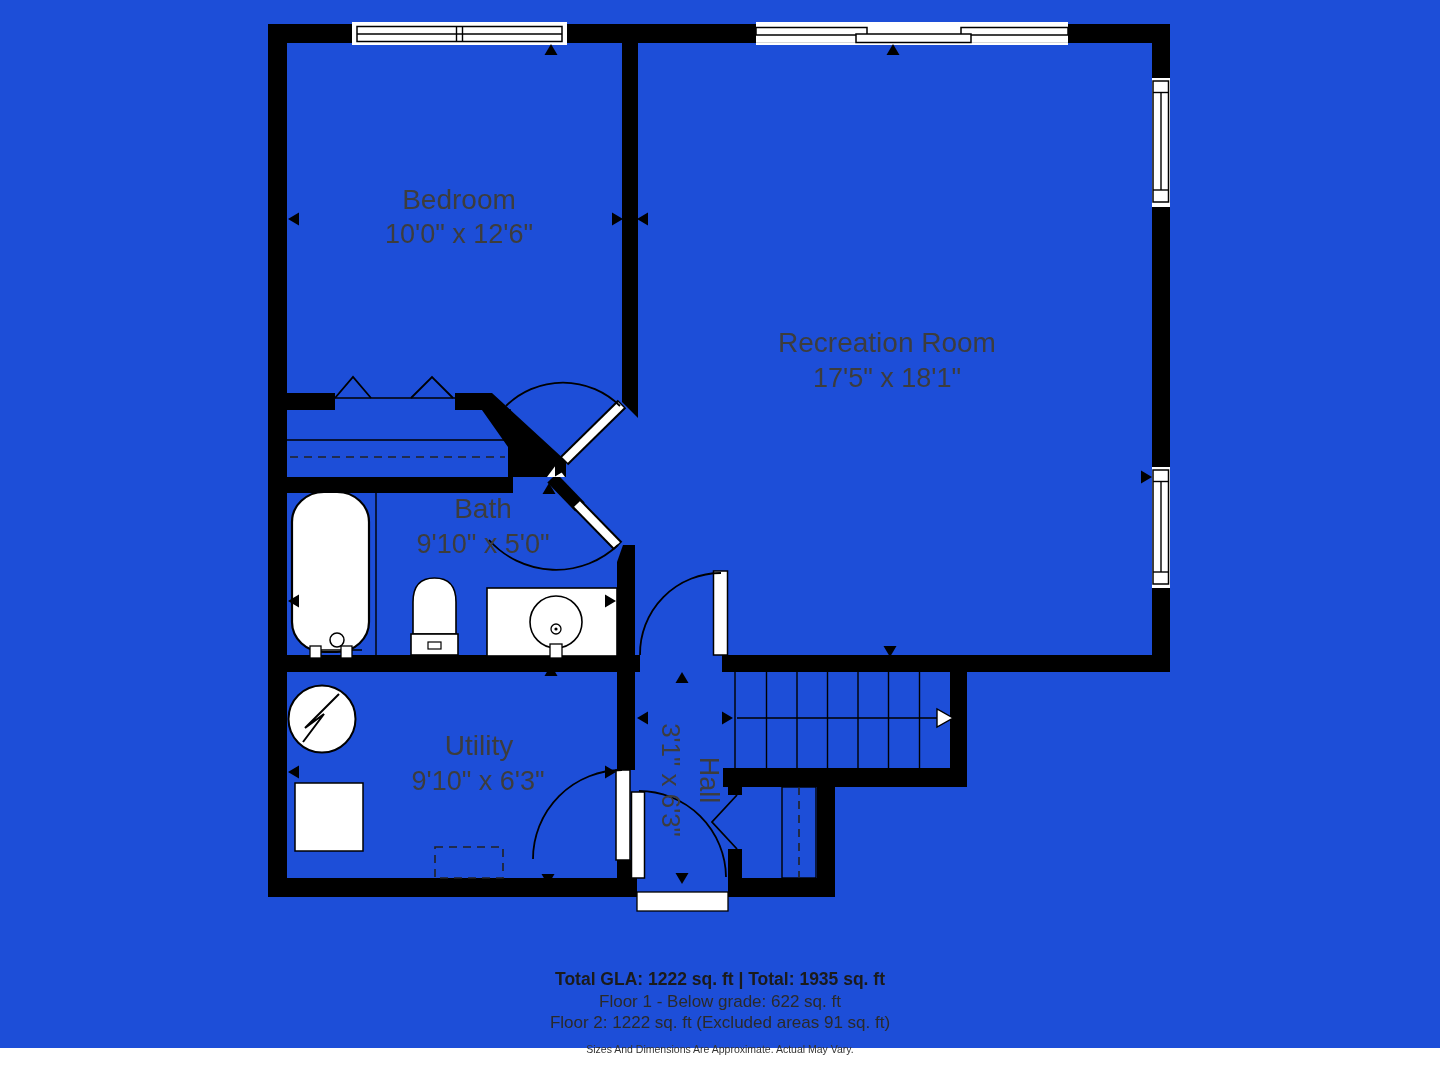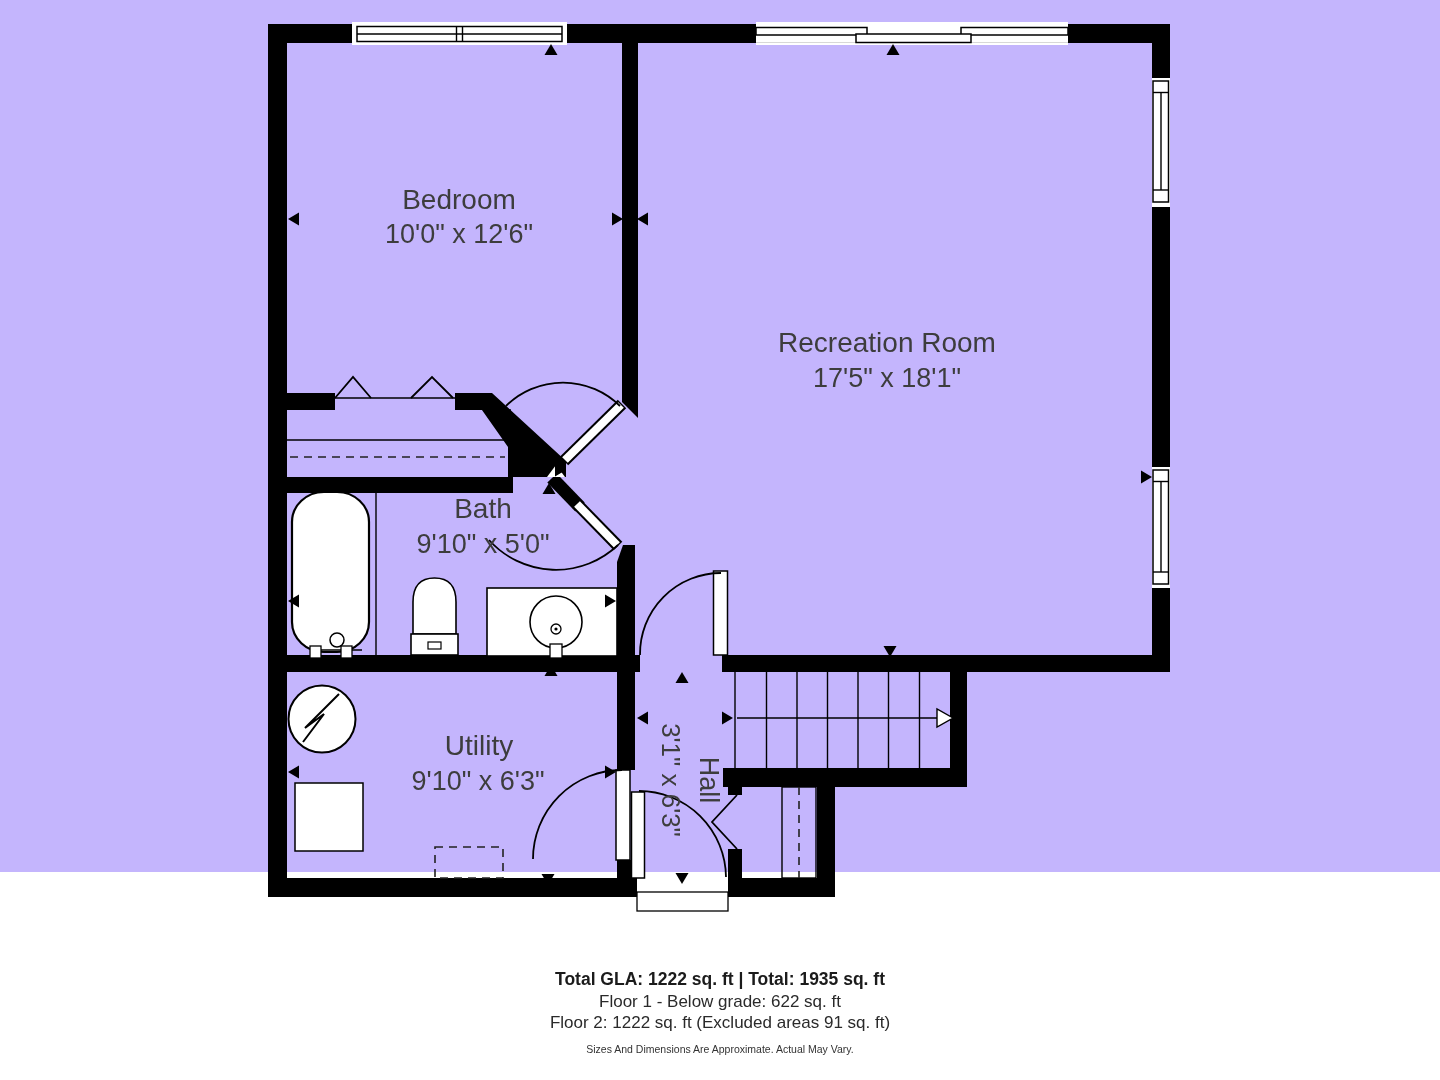--- a/index.html
+++ b/index.html
@@ -7,22 +7,22 @@
     padding: 0;
     background: #ffffff;
     width: 1440px;
     height: 1080px;
     overflow: hidden;
     font-family: "Liberation Sans", sans-serif;
   }
   #stage {
     position: relative;
     width: 1440px;
-    height: 872px;
-    background: #c4b5fd;
+    height: 1048px;
+    background: #1d4ed8;
   }
   svg { display: block; }
   .wall { fill: #000000; }
   .thin { stroke: #000000; stroke-width: 1.4; fill: none; }
   .frame { stroke: #000000; stroke-width: 1.5; fill: #ffffff; }
   .arc { stroke: #000000; stroke-width: 1.8; fill: none; }
   .dashedline { stroke: #222222; stroke-width: 1.6; fill: none; stroke-dasharray: 8 6; }
   .marker { fill: #000000; }
   .roomname { font-size: 28px; fill: #3d3d3d; text-anchor: middle; }
   .roomdims { font-size: 27px; fill: #3d3d3d; text-anchor: middle; }

